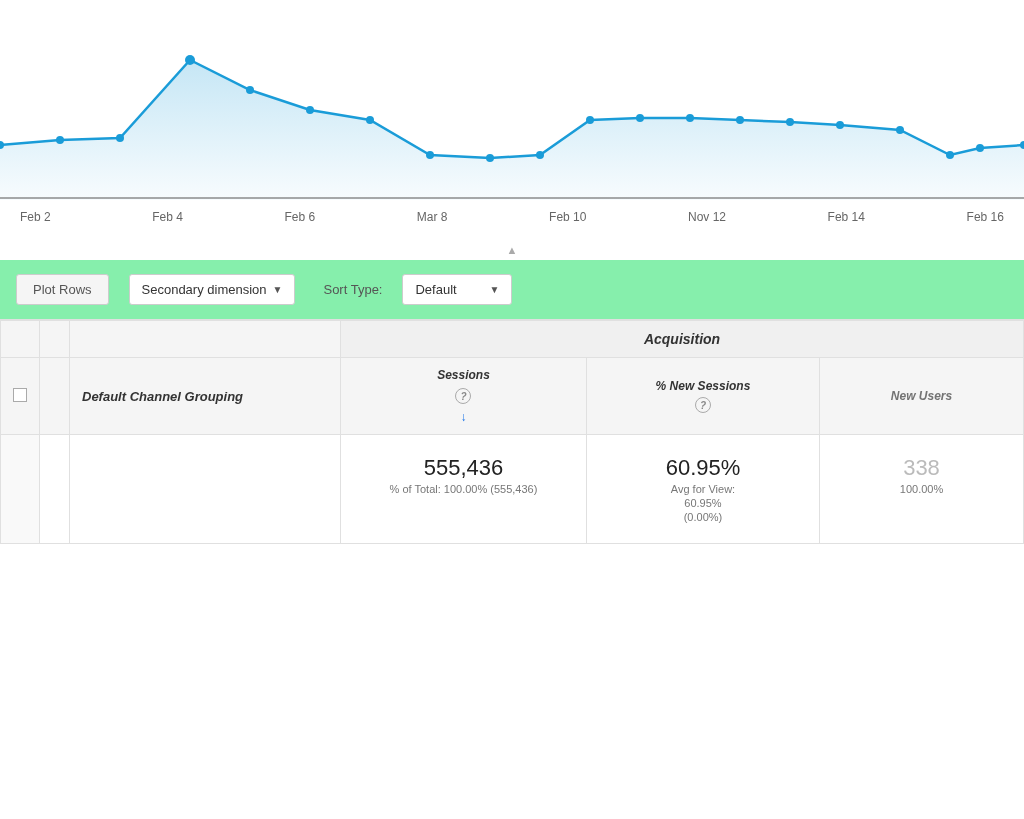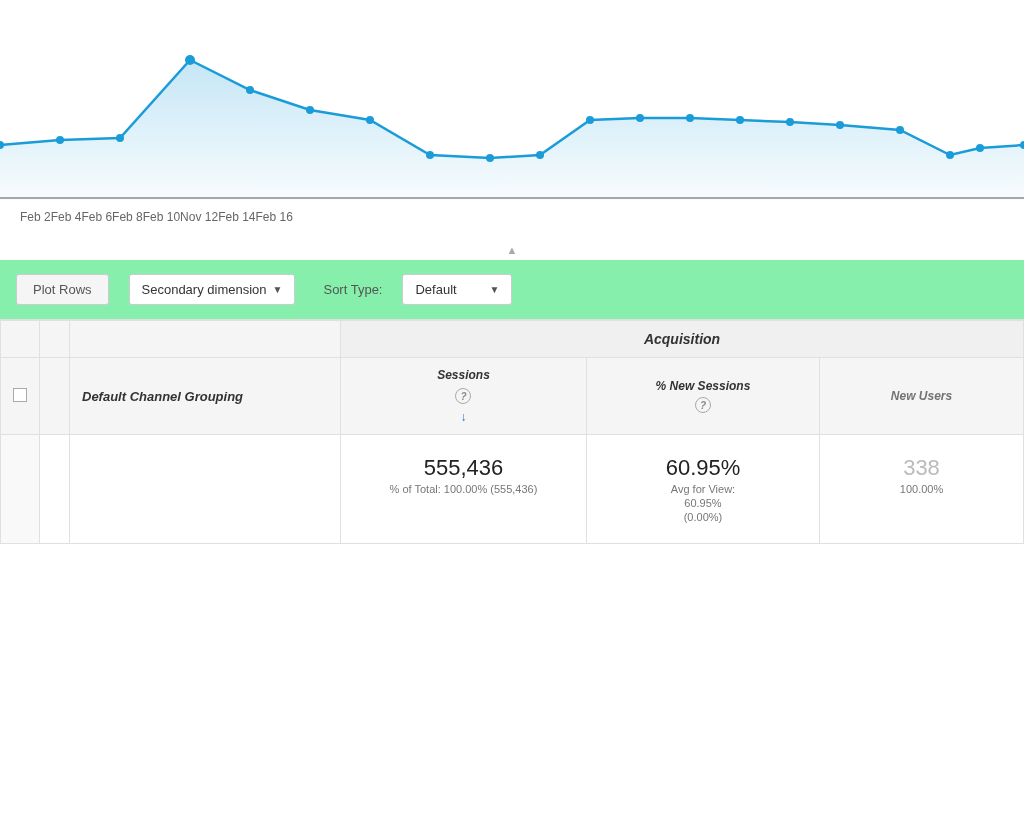--- a/index.html
+++ b/index.html
@@ -19,20 +19,21 @@
       overflow: hidden;
     }
 
     .chart-svg {
       width: 100%;
       height: 200px;
     }
 
     .chart-x-axis {
       display: flex;
+      justify-content: space-between;
       padding: 6px 20px 0 20px;
       font-size: 12px;
       color: #666;
     }
 
     
     .toolbar {
       display: flex;
       align-items: center;
       padding: 14px 16px;
@@ -234,21 +235,21 @@
     <circle cx="950" cy="155" r="4" fill="#1a9cd8"></circle>
     <circle cx="980" cy="148" r="4" fill="#1a9cd8"></circle>
     <circle cx="1024" cy="145" r="4" fill="#1a9cd8"></circle>
 
     <line x1="0" y1="198" x2="1024" y2="198" stroke="#555" stroke-width="1"></line>
   </svg>
   <div class="chart-x-axis">
     <span>Feb 2</span>
     <span>Feb 4</span>
     <span>Feb 6</span>
-    <span>Feb 8</span>
+    <span>Mar 8</span>
     <span>Feb 10</span>
     <span>Nov 12</span>
     <span>Feb 14</span>
     <span>Feb 16</span>
   </div>
 </div>
 
 <div style="text-align:center; padding: 4px 0; background:#fff; color:#aaa; font-size:11px;">▲</div>
 
 <div class="toolbar">

